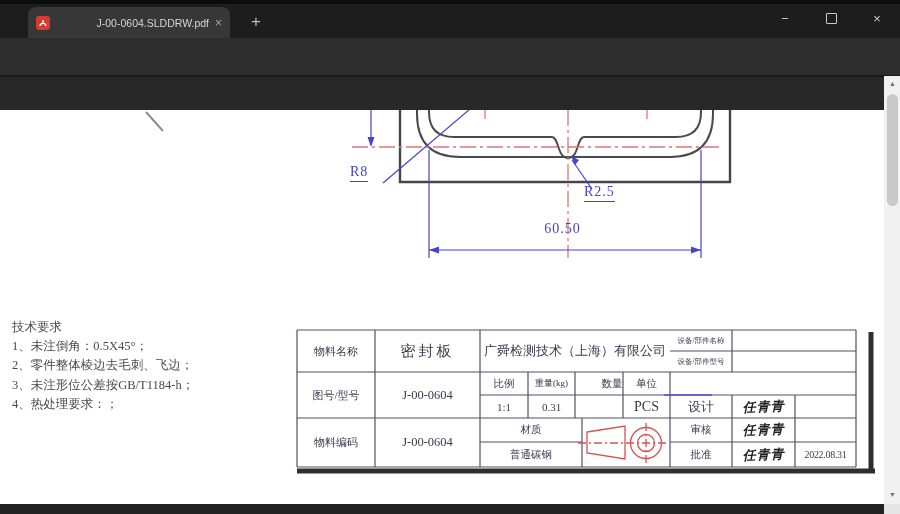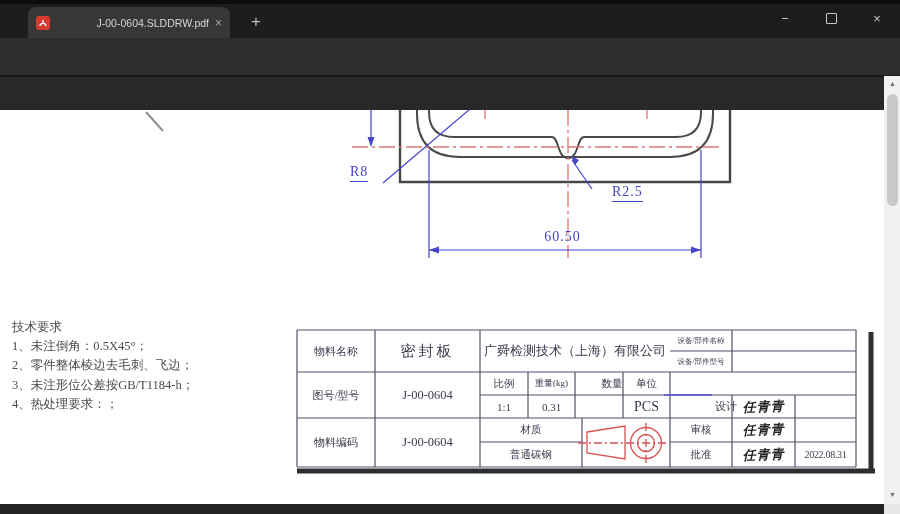--- a/index.html
+++ b/index.html
@@ -287,22 +287,22 @@
       <circle cx="646" cy="333" r="15.5"></circle>
         <circle cx="646" cy="333" r="8.5"></circle>
       <g stroke-dasharray="8 3 2 3">
           <line x1="578" y1="333" x2="668" y2="333"></line>
           <line x1="646" y1="313" x2="646" y2="354"></line>
         </g>
     </g>
   </svg>
 
   <div class="dimtxt dimu" style="left:350px;top:164px;">R8</div>
-  <div class="dimtxt dimu" style="left:584px;top:184px;margin-left:28px;">R2.5</div>
-  <div class="dimtxt" style="left:515px;top:229px;width:95px;text-align:center;">60.50</div>
+  <div class="dimtxt dimu" style="left:584px;top:184px;">R2.5</div>
+  <div class="dimtxt" style="left:515px;top:221px;width:95px;text-align:center;">60.50</div>
 
   <div class="abs" id="tech">
     <div>技术要求</div>
     <div>1、未注倒角：0.5X45°；</div>
     <div>2、零件整体棱边去毛刺、飞边；</div>
     <div>3、未注形位公差按GB/T1184-h；</div>
     <div>4、热处理要求：；</div>
   </div>
 
   <div class="tb" style="left:297px;top:330px;width:78px;height:42px;font-size:11px;">物料名称</div>
@@ -316,21 +316,21 @@
   <div class="tb" style="left:670px;top:351px;width:62px;height:21px;font-size:7.5px;">设备/部件型号</div>
   <div class="tb" style="left:480px;top:372px;width:48px;height:23px;font-size:10.5px;">比例</div>
   <div class="tb" style="left:528px;top:372px;width:47px;height:23px;font-size:9px;border-radius:8px;">重量(kg)</div>
   <div class="tb" style="left:588px;top:372px;width:48px;height:23px;font-size:10.5px;">数量</div>
   <div class="tb" style="left:623px;top:372px;width:47px;height:23px;font-size:10.5px;">单位</div>
   <div class="tb" style="left:480px;top:395px;width:48px;height:23px;font-size:11px;">1:1</div>
   <div class="tb" style="left:528px;top:395px;width:47px;height:23px;font-size:11px;">0.31</div>
   <div class="tb" style="left:623px;top:395px;width:47px;height:23px;font-size:14px;">PCS</div>
   <div class="tb" style="left:480px;top:418px;width:102px;height:24px;font-size:10.5px;">材质</div>
   <div class="tb" style="left:480px;top:442px;width:102px;height:25px;font-size:10.5px;font-family:Liberation Mono, monospace;">普通碳钢</div>
-  <div class="tb" style="left:670px;top:395px;width:62px;height:23px;font-size:11px;margin-left:25px;">设计</div>
+  <div class="tb" style="left:670px;top:395px;width:62px;height:23px;font-size:13px;">设计</div>
   <div class="tb sig" style="left:732px;top:395px;width:63px;height:23px;">任青青</div>
   <div class="tb" style="left:670px;top:418px;width:62px;height:24px;font-size:10.5px;">审核</div>
   <div class="tb sig" style="left:732px;top:418px;width:63px;height:24px;">任青青</div>
   <div class="tb" style="left:670px;top:442px;width:62px;height:25px;font-size:10.5px;">批准</div>
   <div class="tb sig" style="left:732px;top:442px;width:63px;height:25px;">任青青</div>
   <div class="tb" style="left:795px;top:442px;width:61px;height:25px;font-size:10px;letter-spacing:-0.3px;">2022.08.31</div>
 
 </div>
 
 </body></html>

